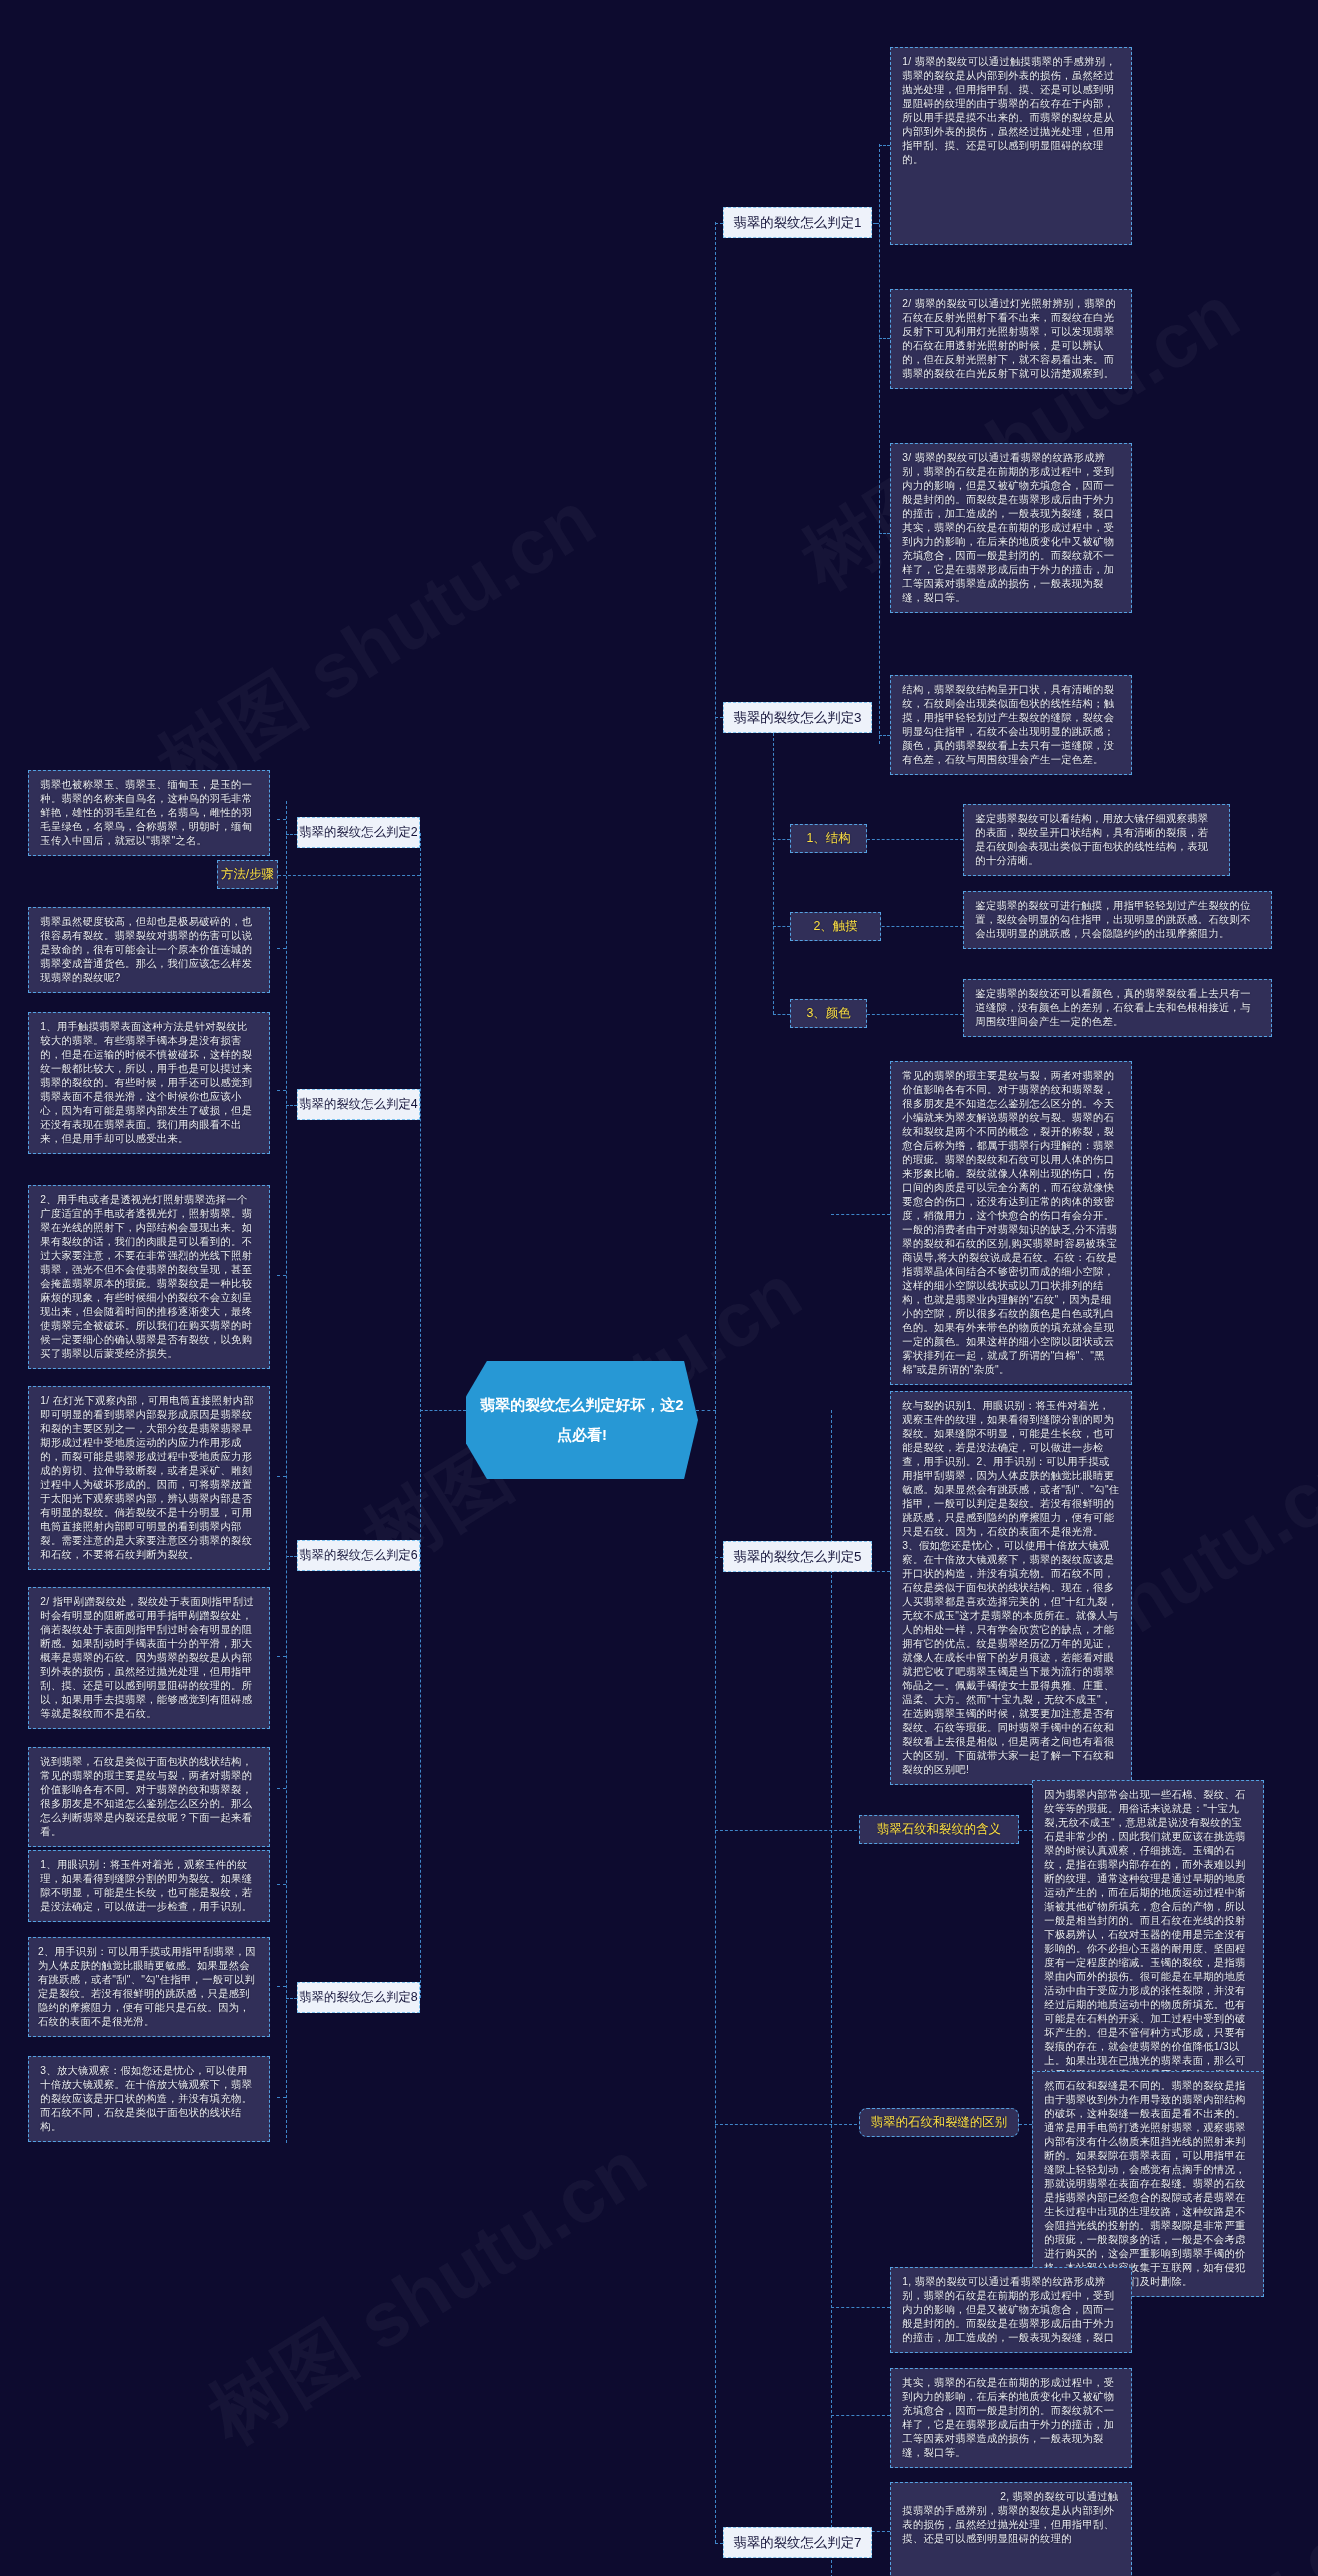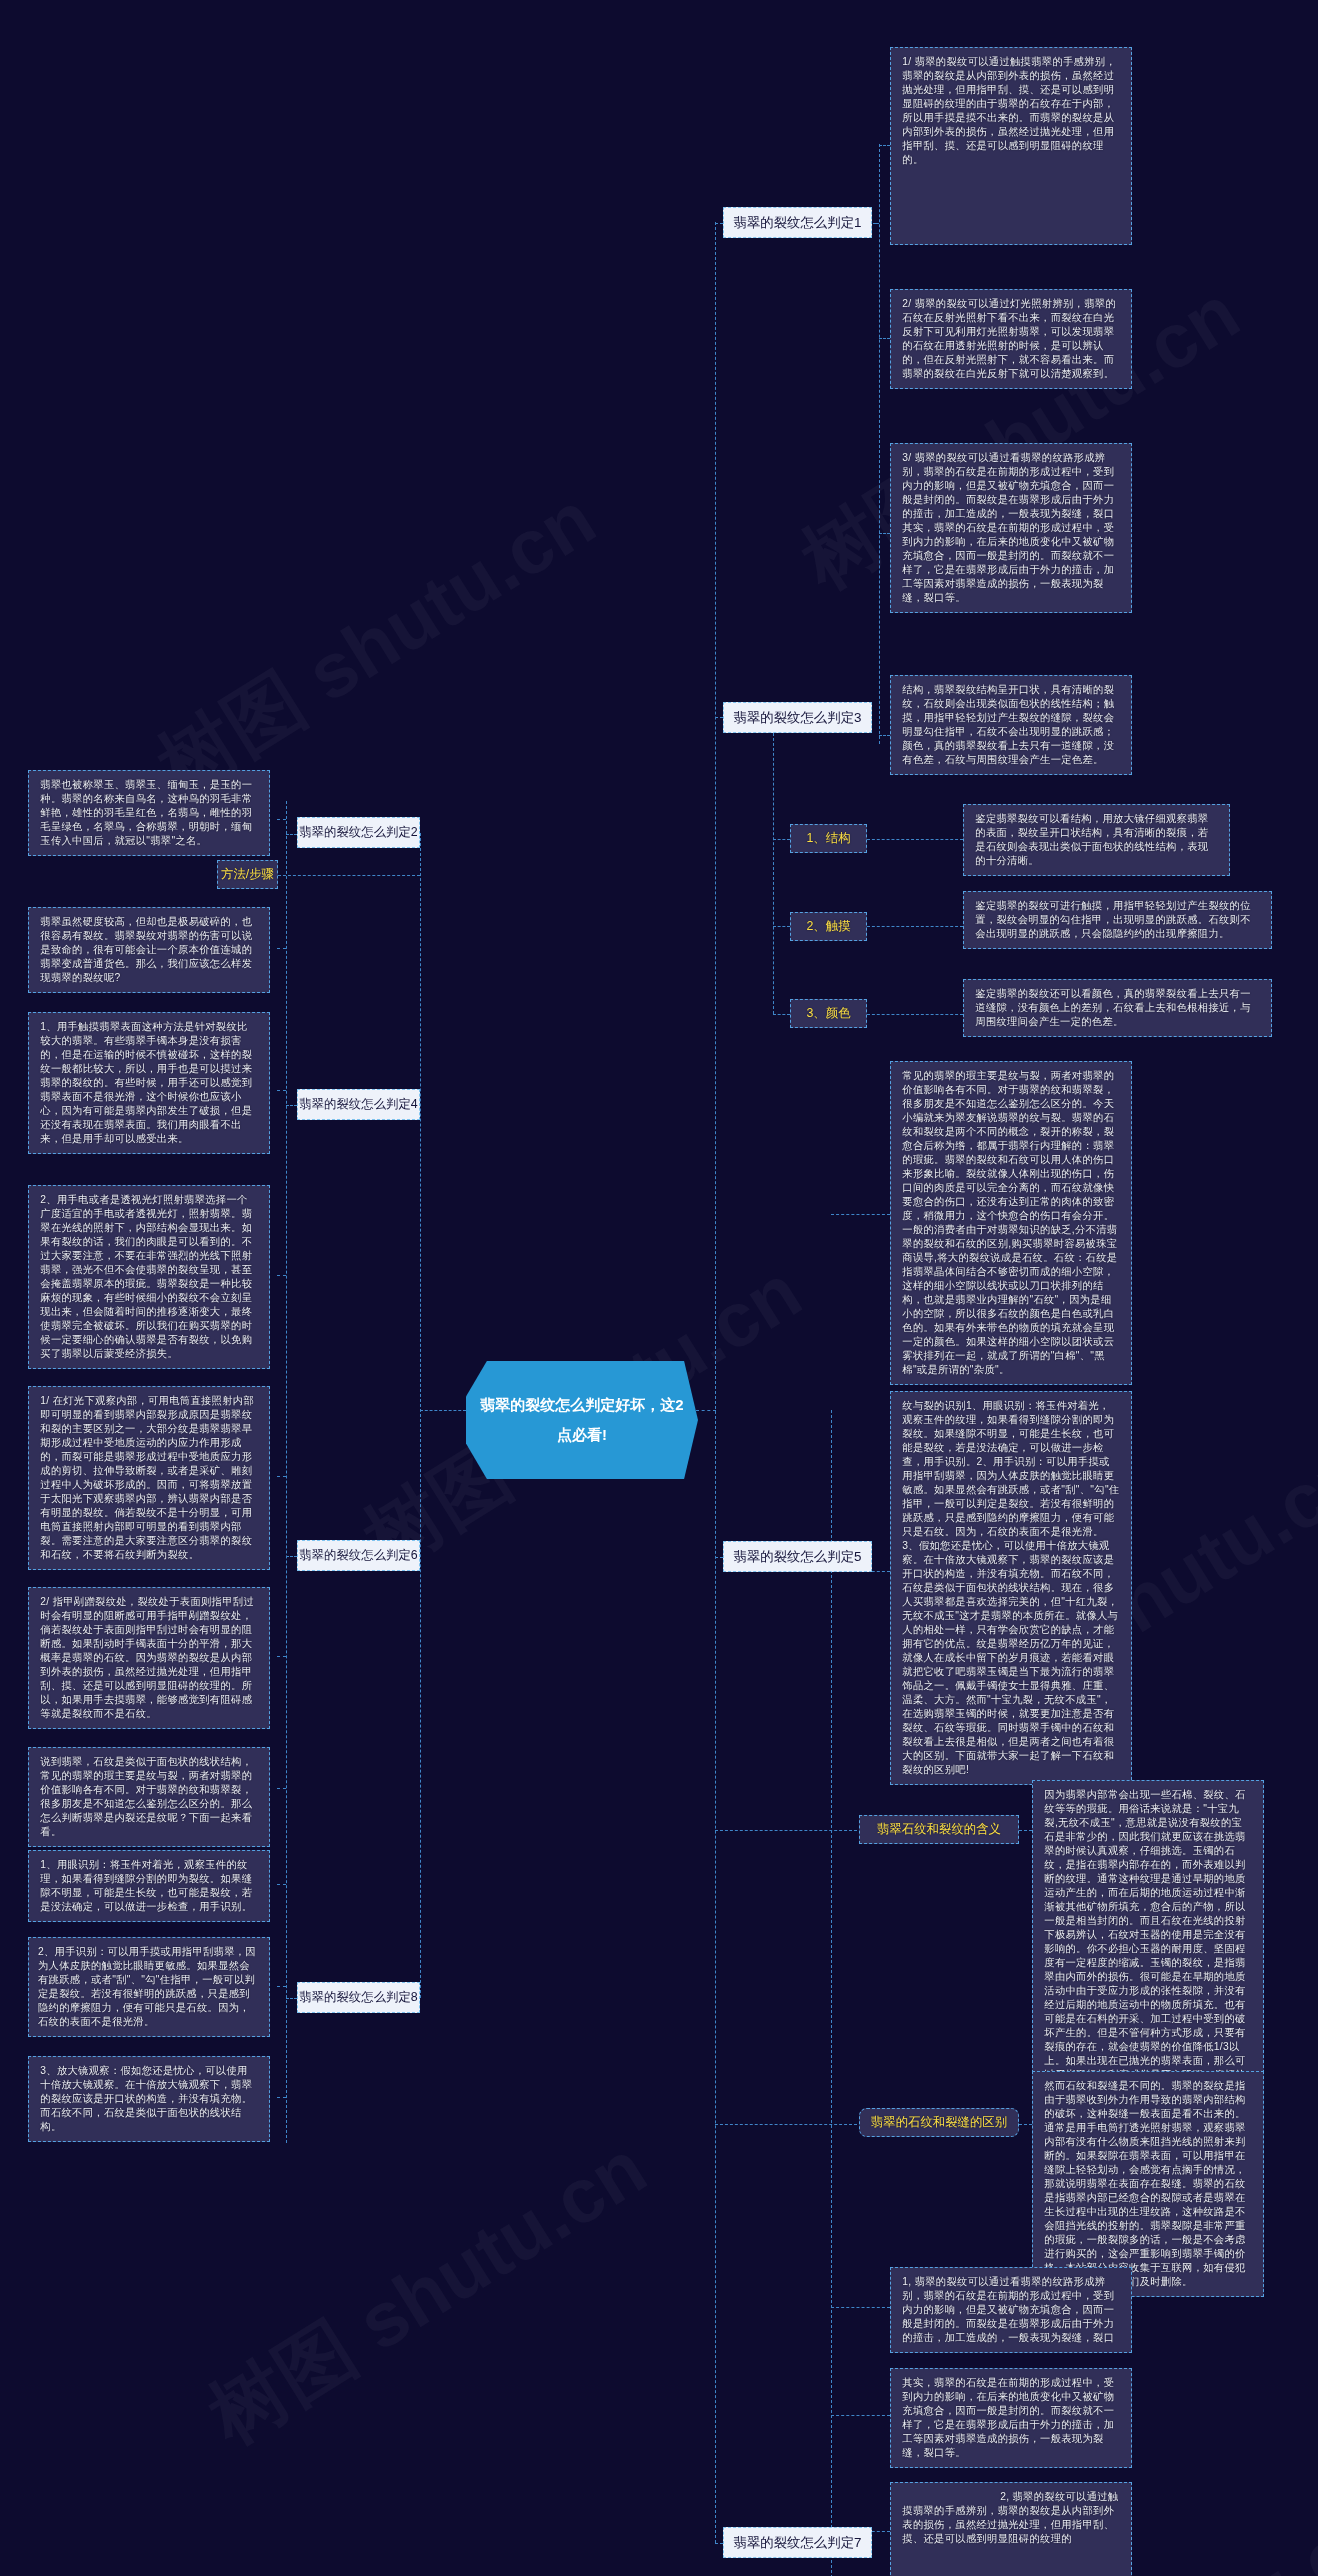--- a/index.html
+++ b/index.html
@@ -141,21 +141,21 @@
   <span>翡翠的裂纹怎么判定好坏，这2点必看!</span>
 </div>
 
 <div class="label-white" style="left:723px;top:207px;width:149px;font-size:13.4px;">翡翠的裂纹怎么判定1</div>
 <div class="label-white" style="left:723px;top:702px;width:149px;font-size:13.4px;">翡翠的裂纹怎么判定3</div>
 <div class="label-white" style="left:723px;top:1541px;width:149px;font-size:13.4px;">翡翠的裂纹怎么判定5</div>
 <div class="label-white" style="left:723px;top:2527px;width:149px;font-size:13.4px;">翡翠的裂纹怎么判定7</div>
 <div class="label-dark" style="left:859px;top:1815px;width:160px;">翡翠石纹和裂纹的含义</div>
 <div class="label-dark" style="left:859px;top:2108px;width:160px;border-radius:8px;">翡翠的石纹和裂缝的区别</div>
 <div class="label-dark" style="left:790px;top:824px;width:77px;">1、结构</div>
-<div class="label-dark" style="left:790px;top:912px;width:77px;">2、触摸</div>
+<div class="label-dark" style="left:790px;top:912px;width:91px;">2、触摸</div>
 <div class="label-dark" style="left:790px;top:999px;width:77px;">3、颜色</div>
 
 <div class="label-white" style="left:297px;top:817px;width:123px;">翡翠的裂纹怎么判定2</div>
 <div class="label-dark" style="left:217px;top:860px;width:61px;">方法/步骤</div>
 <div class="label-white" style="left:297px;top:1089px;width:123px;">翡翠的裂纹怎么判定4</div>
 <div class="label-white" style="left:297px;top:1540px;width:123px;">翡翠的裂纹怎么判定6</div>
 <div class="label-white" style="left:297px;top:1982px;width:123px;">翡翠的裂纹怎么判定8</div>
 
 <div class="content w470" style="left:28px;top:770px;">翡翠也被称翠玉、翡翠玉、缅甸玉，是玉的一种。翡翠的名称来自鸟名，这种鸟的羽毛非常鲜艳，雄性的羽毛呈红色，名翡鸟，雌性的羽毛呈绿色，名翠鸟，合称翡翠，明朝时，缅甸玉传入中国后，就冠以"翡翠"之名。</div>
 <div class="content w470" style="left:28px;top:907px;">翡翠虽然硬度较高，但却也是极易破碎的，也很容易有裂纹。翡翠裂纹对翡翠的伤害可以说是致命的，很有可能会让一个原本价值连城的翡翠变成普通货色。那么，我们应该怎么样发现翡翠的裂纹呢?</div>

